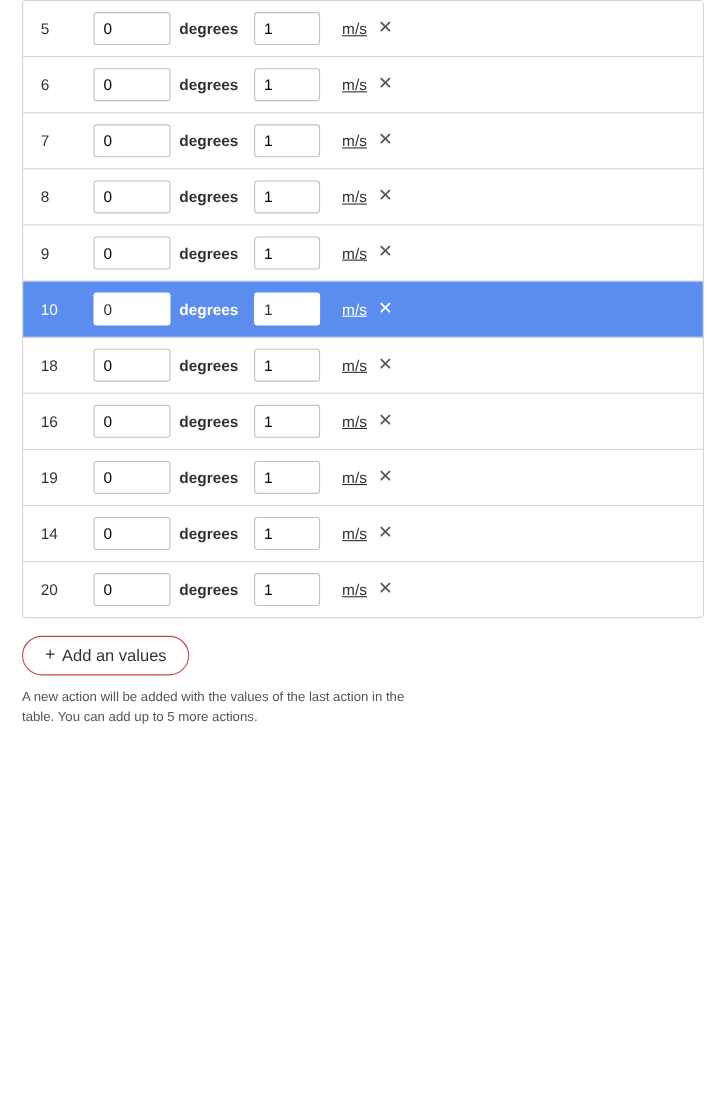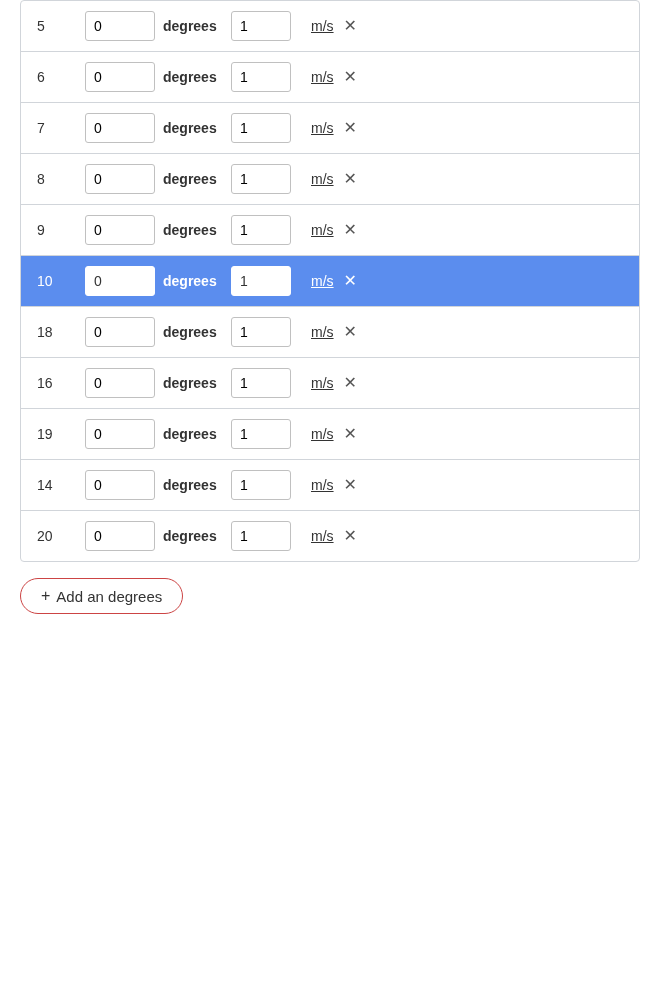--- a/index.html
+++ b/index.html
@@ -243,15 +243,16 @@
       <span class="unit-label">degrees</span>
       <input type="text" class="speed-input" value="1" style="">
       <span class="speed-unit">m/s</span>
       <button class="delete-btn">✕</button>
     </div>
   </div>
 
 <div class="add-action-area">
   <button class="add-action-btn" id="add-action-btn">
     <span class="plus-icon" id="plus-symbol">+</span>
-    <span id="add-action-label">Add an degrees</span>
+    <span id="add-action-label">Add an values</span>
   </button>
+  <div class="hint-text" id="hint-text">A new action will be added with the values of the last action in the table. You can add up to 5 more actions.</div>
 </div>
 
 </body></html>

